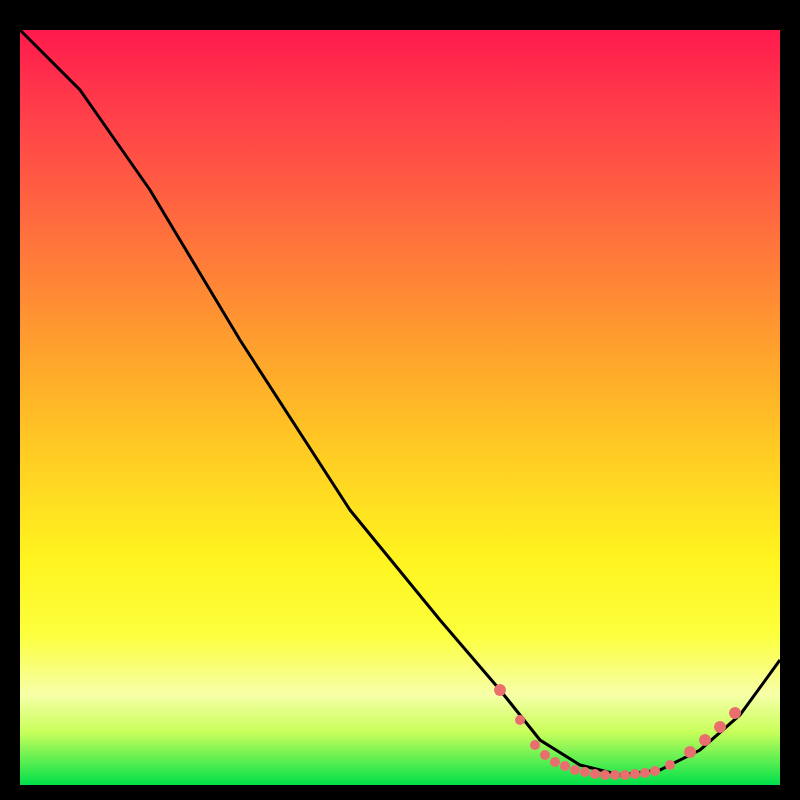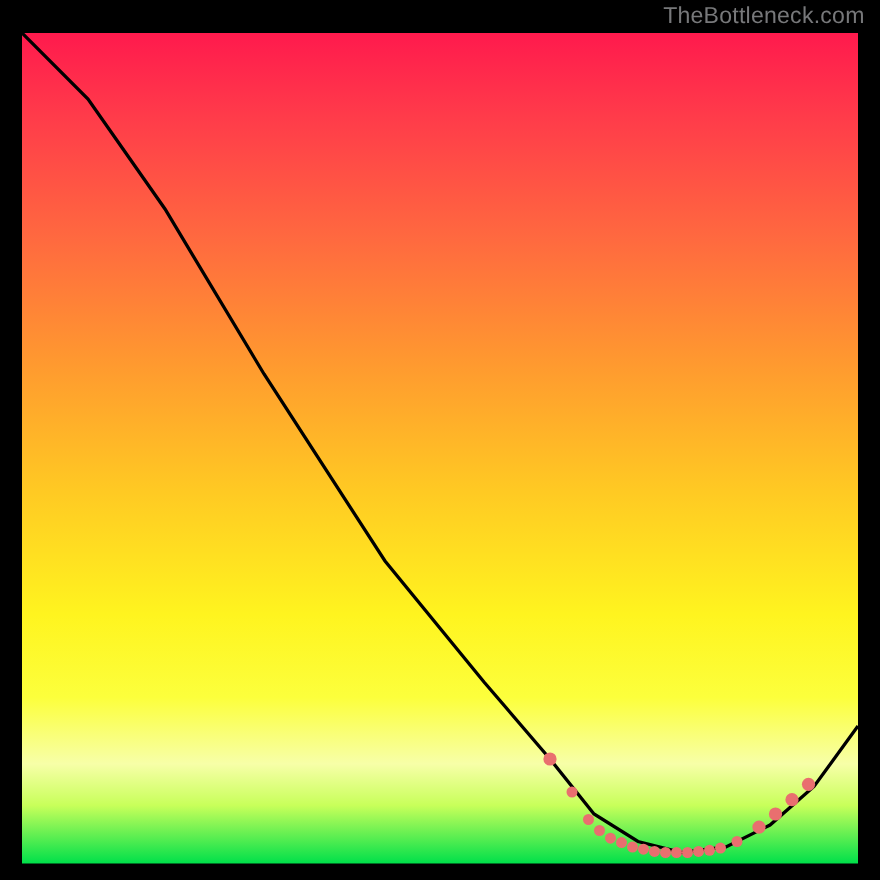--- a/index.html
+++ b/index.html
@@ -95,14 +95,13 @@
         <circle cx="625" cy="743" r="5"></circle>
         <circle cx="635" cy="741" r="5"></circle>
         <circle cx="650" cy="735" r="5"></circle>
         <circle cx="670" cy="722" r="6"></circle>
         <circle cx="685" cy="710" r="6"></circle>
         <circle cx="700" cy="697" r="6"></circle>
         <circle cx="715" cy="683" r="6"></circle>
       </g>
     </svg>
   </div>
-  <div class="watermark">TheBottleneck.com</div>
 </div>
 
 </body></html>

